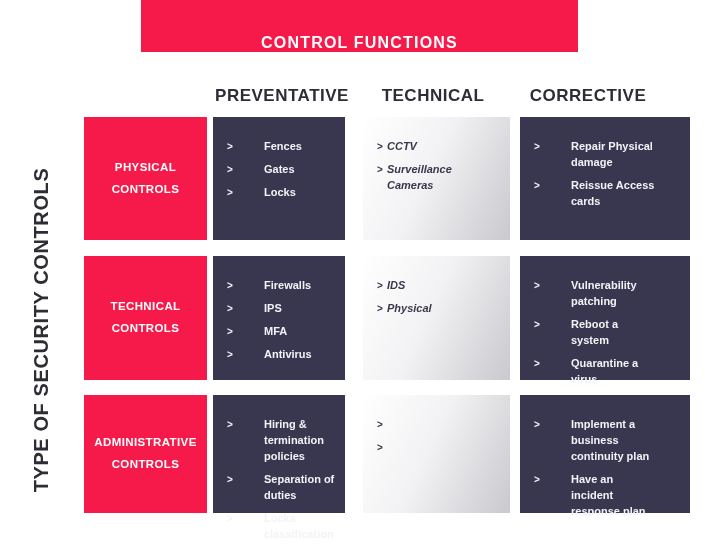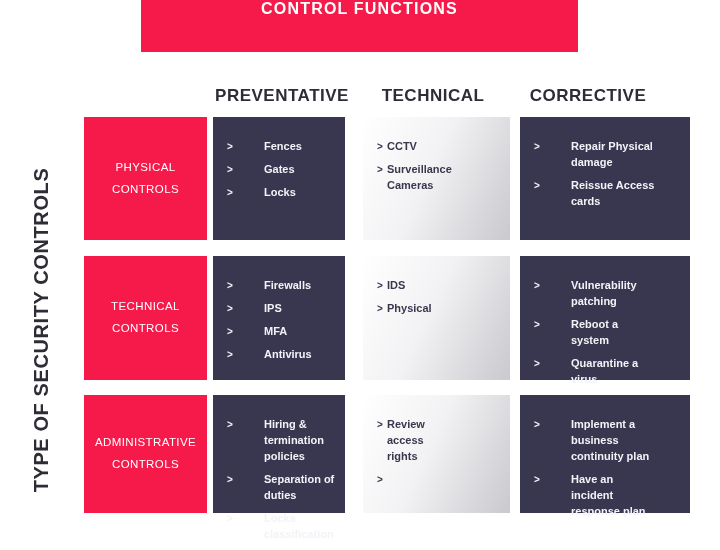--- a/index.html
+++ b/index.html
@@ -12,21 +12,21 @@
   :root{
     --accent:#F61A4B;
     --navy:#393650;
     --headtext:#2E2D36;
     --light-a:#ffffff;
     --light-b:#c9c9ce;
   }
   .banner{
     position:absolute;left:141px;top:0;width:437px;height:52px;
     background:var(--accent);
-    display:flex;align-items:flex-start;justify-content:center;
+    display:flex;align-items:flex-end;justify-content:center;
   }
   .banner-title{
     color:#ffffff;font-weight:bold;font-size:16px;letter-spacing:1.2px;
   }
   .colhead{
     position:absolute;top:86px;transform:translateX(-50%);
     color:var(--headtext);font-weight:bold;font-size:17px;letter-spacing:.5px;
     white-space:nowrap;
   }
   .colhead.c1{left:282px;}
@@ -47,33 +47,33 @@
   .col-det  {left:363px;width:147px;}
   .col-corr {left:520px;width:170px;}
   
   .row-1{top:117px;height:123px;}
   .row-2{top:256px;height:124px;}
   .row-3{top:395px;height:118px;}
 
   .rowlabel{
     background:var(--accent);
     display:flex;align-items:center;justify-content:center;text-align:center;
-    color:#ffffff;font-weight:normal;font-size:11.5px;letter-spacing:.4px;
+    color:#ffffff;font-weight:bold;font-size:11.5px;letter-spacing:.4px;
     line-height:1.9;padding:4px 10px;
   }
   .cell{
     padding:22px 6px 8px 14px;
     font-size:11px;line-height:1.45;
   }
   .cell.dark{background:var(--navy);color:#f3f2f6;}
   .cell.light{
     background:linear-gradient(115deg,var(--light-a) 0%,#f2f2f4 45%,var(--light-b) 100%);
     color:#3A374D;
   }
-  .cell.light .itext{font-weight:bold;color:#3A374D;}
+  .cell.light .itext{font-weight:bold;color:#3A374D;font-style:italic;}
   .cell.dark .itext{font-weight:bold;color:#f3f2f6;padding-left:27px;}
   .col-det.cell{padding-right:48px;}
   .col-corr.cell{padding-right:34px;}
 
   .item{display:flex;margin-bottom:7px;}
   .bullet{flex:0 0 10px;font-size:10px;font-weight:bold;padding-top:1px;}
   .itext{flex:1;white-space:pre-line;}
 </style>
 </head>
 <body>
@@ -186,22 +186,20 @@
 duties</span>
     </div>
     <div class="item">
       <span class="bullet">&gt;</span>
       <span class="itext">Locks classification</span>
     </div>
   </div>
 <div class="box cell light col-det row-3">
     <div class="item">
       <span class="bullet">&gt;</span>
-      <span class="itext">Review access
-rights</span>
     </div>
     <div class="item">
       <span class="bullet">&gt;</span>
     </div>
   </div>
 <div class="box cell dark col-corr row-3">
     <div class="item">
       <span class="bullet">&gt;</span>
       <span class="itext">Implement a business
 continuity plan</span>

